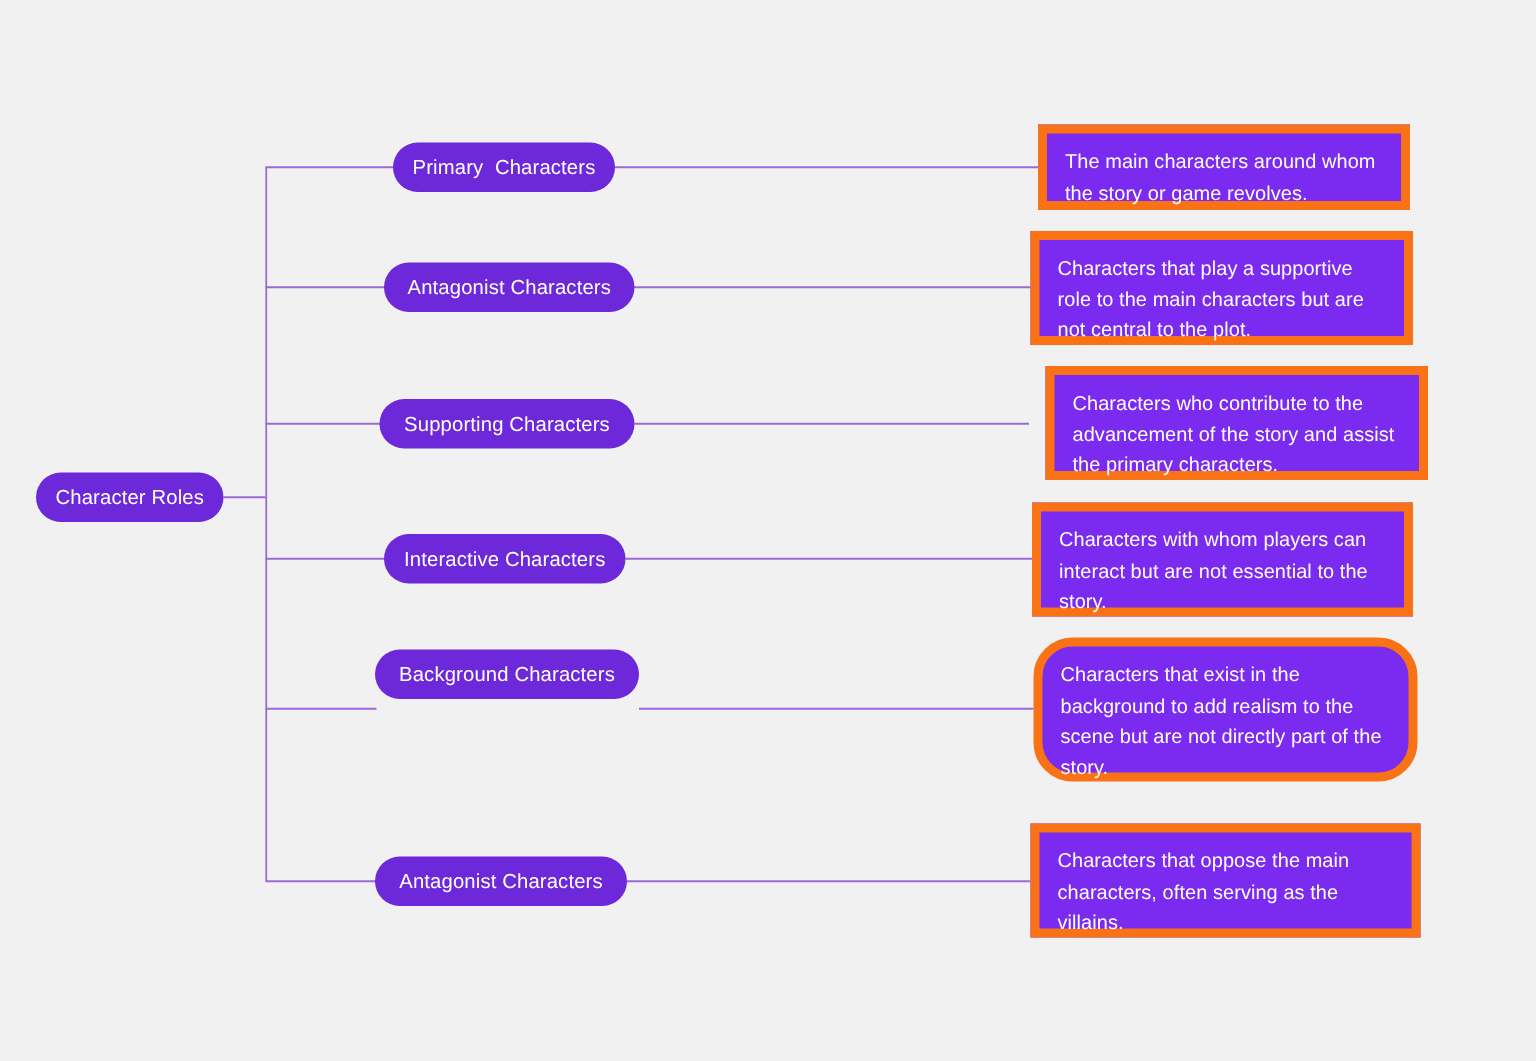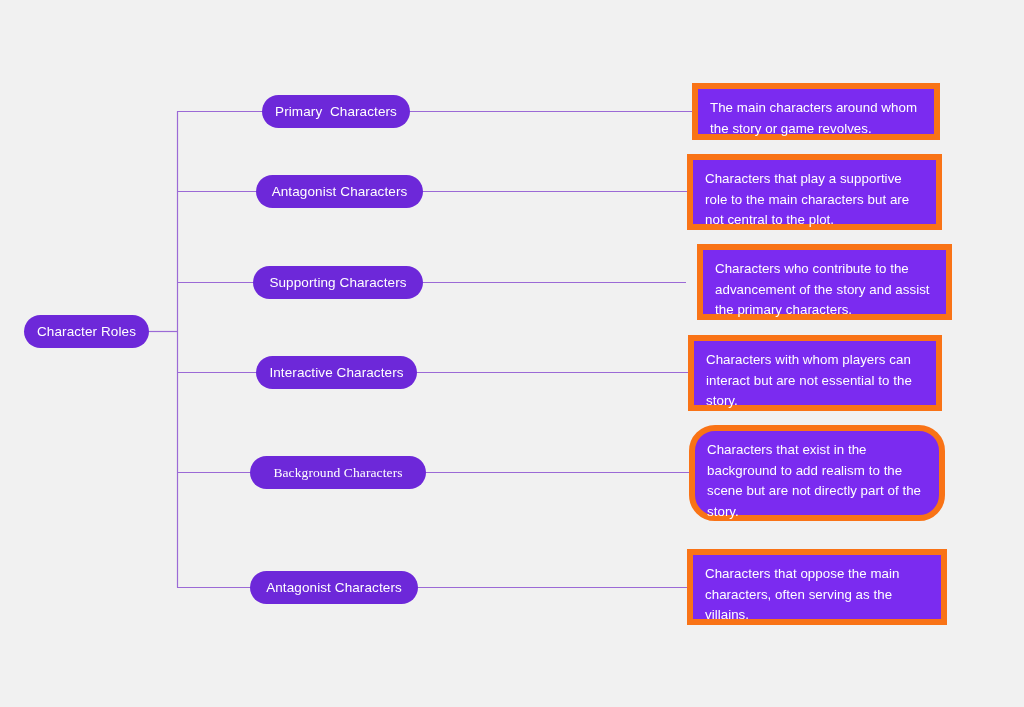--- a/index.html
+++ b/index.html
@@ -100,21 +100,21 @@
   </div>
 
   <div class="node" style="left:253px; top:266px; width:170px; height:33px;">
     <span>Supporting Characters</span>
   </div>
 
   <div class="node" style="left:256px; top:356px; width:161px; height:33px;">
     <span>Interactive Characters</span>
   </div>
 
-  <div class="node" style="left:250px; top:456px; width:176px; height:33px;font-family:Liberation Serif, serif;">
+  <div class="node" style="left:250px; top:433px; width:176px; height:33px;">
     <span>Background Characters</span>
   </div>
 
   <div class="node" style="left:250px; top:571px; width:168px; height:33px;">
     <span>Antagonist Characters</span>
   </div>
 
   <div class="desc" style="left:692px; top:83px; width:248px; height:57px;">
     <span>The main characters around whom the story or game revolves.</span>
   </div>

